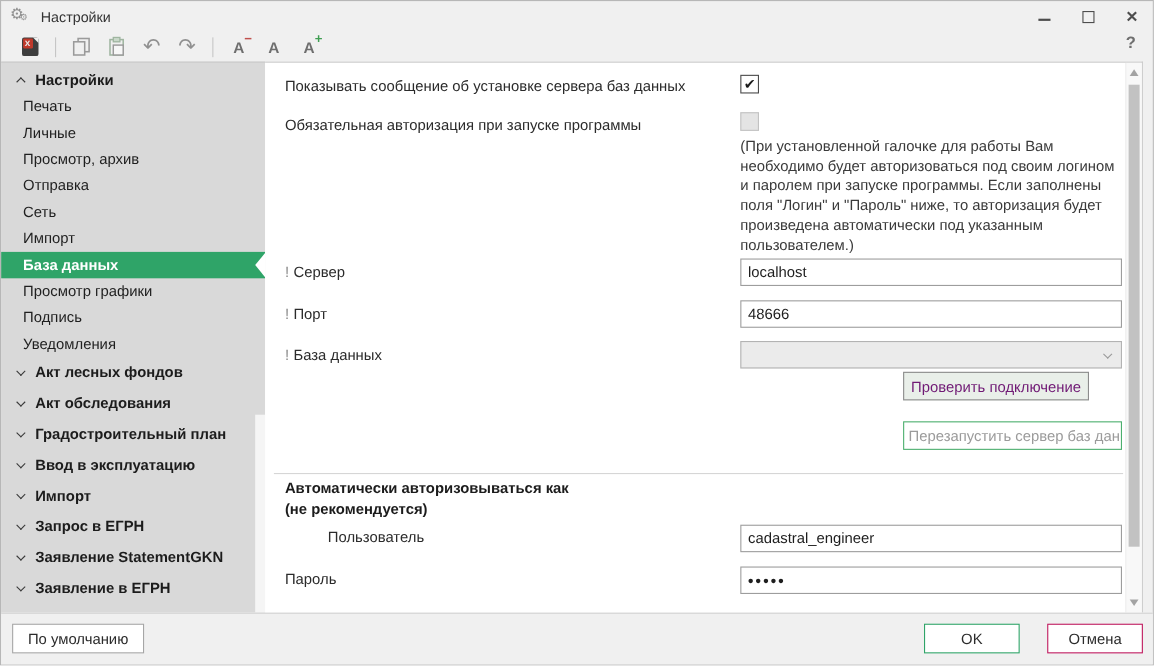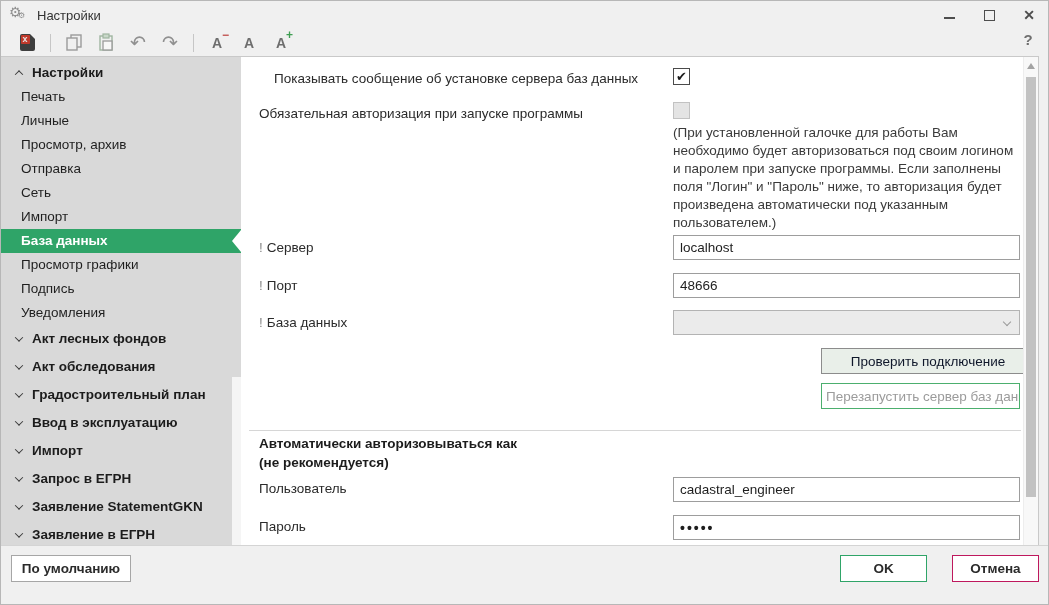--- a/index.html
+++ b/index.html
@@ -51,33 +51,33 @@
   .row-label { position:absolute; left:18px; color:#2b2b2b; }
   .req { color:#8a8a8a; margin-right:4px; }
   .cbox { position:absolute; left:432px; width:17px; height:17px; background:#fff; border:1.6px solid #4a4a4a; display:flex; align-items:center; justify-content:center; font-size:13px; color:#1a1a1a; }
   .cbox.disabled { background:#e4e4e4; border:1px solid #c2c2c2; }
   .note { position:absolute; left:432px; width:347px; color:#3a3a3a; line-height:18px; }
   .tinput { position:absolute; left:432px; width:347px; height:25px; border:1px solid #9d9d9d; background:#fff; font-family:"Liberation Sans",sans-serif; font-size:13.5px; color:#1e1e1e; padding:0 6px; outline:none; }
   .pw { font-weight:bold; letter-spacing:2px; font-size:14px; }
   .dropdown { position:absolute; left:432px; width:347px; height:25px; border:1px solid #b3b3b3; background:#ebebeb; }
   .dd-chev { position:absolute; right:9px; top:8px; width:6px; height:6px; border-right:1.6px solid #9a9a9a; border-bottom:1.6px solid #9a9a9a; transform:rotate(45deg); }
   .btn { position:absolute; height:26px; display:flex; align-items:center; justify-content:center; font-size:13.5px; cursor:default; }
-  .btn-check { left:580px; top:291px; width:214px; background:#e9efe9; border:1px solid #8c8c8c; color:#0f172a; }
+  .btn-check { left:580px; top:281px; width:169px; background:#e9efe9; border:1px solid #8c8c8c; color:#701a75; }
   .btn-restart { left:580px; top:326px; width:199px; background:#fff; border:1px solid #4caf6e; color:#9b9b9b; overflow:hidden; white-space:nowrap; justify-content:flex-start; padding-left:4px; }
   .divider { position:absolute; left:8px; top:373px; width:772px; height:1px; background:#d6d6d6; }
   .section-title { position:absolute; left:18px; top:377px; font-weight:bold; color:#1c1c1c; line-height:19px; }
 
   
   .vscroll { position:absolute; right:0; top:0; bottom:0; width:15px; background:#f8f8f8; border-left:1px solid #ededed; }
   .vthumb { position:absolute; left:2px; right:2px; top:20px; height:420px; background:#c2c2c2; }
   .tri-up { position:absolute; left:3px; top:6px; width:0; height:0; border-left:4.5px solid transparent; border-right:4.5px solid transparent; border-bottom:6px solid #a3a3a3; }
   .tri-down { position:absolute; left:3px; bottom:6px; width:0; height:0; border-left:4.5px solid transparent; border-right:4.5px solid transparent; border-top:6px solid #a3a3a3; }
 
   
-  .bottombar { position:absolute; left:0; bottom:0; right:0; height:59px; background:#f0f0f0; border-top:1px solid #d4d4d4;font-weight:bold; }
+  .bottombar { position:absolute; left:0; bottom:0; right:0; height:47px; background:#f0f0f0; border-top:1px solid #d4d4d4; }
   .bbtn { position:absolute; top:9px; height:27px; background:#fff; display:flex; align-items:center; justify-content:center; font-size:13.5px; color:#2b2b2b; cursor:default; }
   .btn-default { left:10px; width:120px; border:1px solid #a6a6a6; }
   .btn-ok { right:121px; width:87px; border:1px solid #2fa468; }
   .btn-cancel { right:9px; width:87px; border:1px solid #be185d; }
 </style>
 </head>
 <body>
 
 <div class="window">
 
@@ -191,21 +191,21 @@
         <span class="chev down"></span>
         <span>Заявление в ЕГРН</span>
       </div>
     <div class="side-group">
         <span>Заявление в ЕРП</span>
       </div>
   </div>
 
   <div class="content">
 
-    <div class="row-label" style="top:14px;margin-left:15px;">Показывать сообщение об установке сервера баз данных</div>
+    <div class="row-label" style="top:14px;">Показывать сообщение об установке сервера баз данных</div>
     <div class="cbox" style="top:11px;">
         <span>✔</span>
       </div>
 
     <div class="row-label" style="top:49px;">Обязательная авторизация при запуске программы</div>
     <div class="cbox disabled" style="top:45px;"></div>
     <div class="note" style="top:67px;">(При установленной галочке для работы Вам необходимо будет авторизоваться под своим логином и паролем при запуске программы. Если заполнены поля "Логин" и "Пароль" ниже, то авторизация будет произведена автоматически под указанным пользователем.)</div>
 
     <div class="row-label" style="top:183px;">
       <span class="req">!</span><span>Сервер</span>
@@ -228,21 +228,21 @@
     <div class="btn btn-check">Проверить подключение</div>
     <div class="btn btn-restart">Перезапустить сервер баз данных</div>
 
     <div class="divider"></div>
 
     <div class="section-title">
       <div>Автоматически авторизовываться как</div>
       <div>(не рекомендуется)</div>
     </div>
 
-    <div class="row-label" style="top:424px;">Пользователь</div>
+    <div class="row-label" style="top:424px;margin-left:39px;">Пользователь</div>
     <input class="tinput" style="top: 420px;" value="cadastral_engineer">
 
     <div class="row-label" style="top:462px;">Пароль</div>
     <input class="tinput pw" style="top: 458px;" value="•••••">
 
     <div class="vscroll">
       <span class="tri-up"></span>
       <div class="vthumb"></div>
       <span class="tri-down"></span>
     </div>

